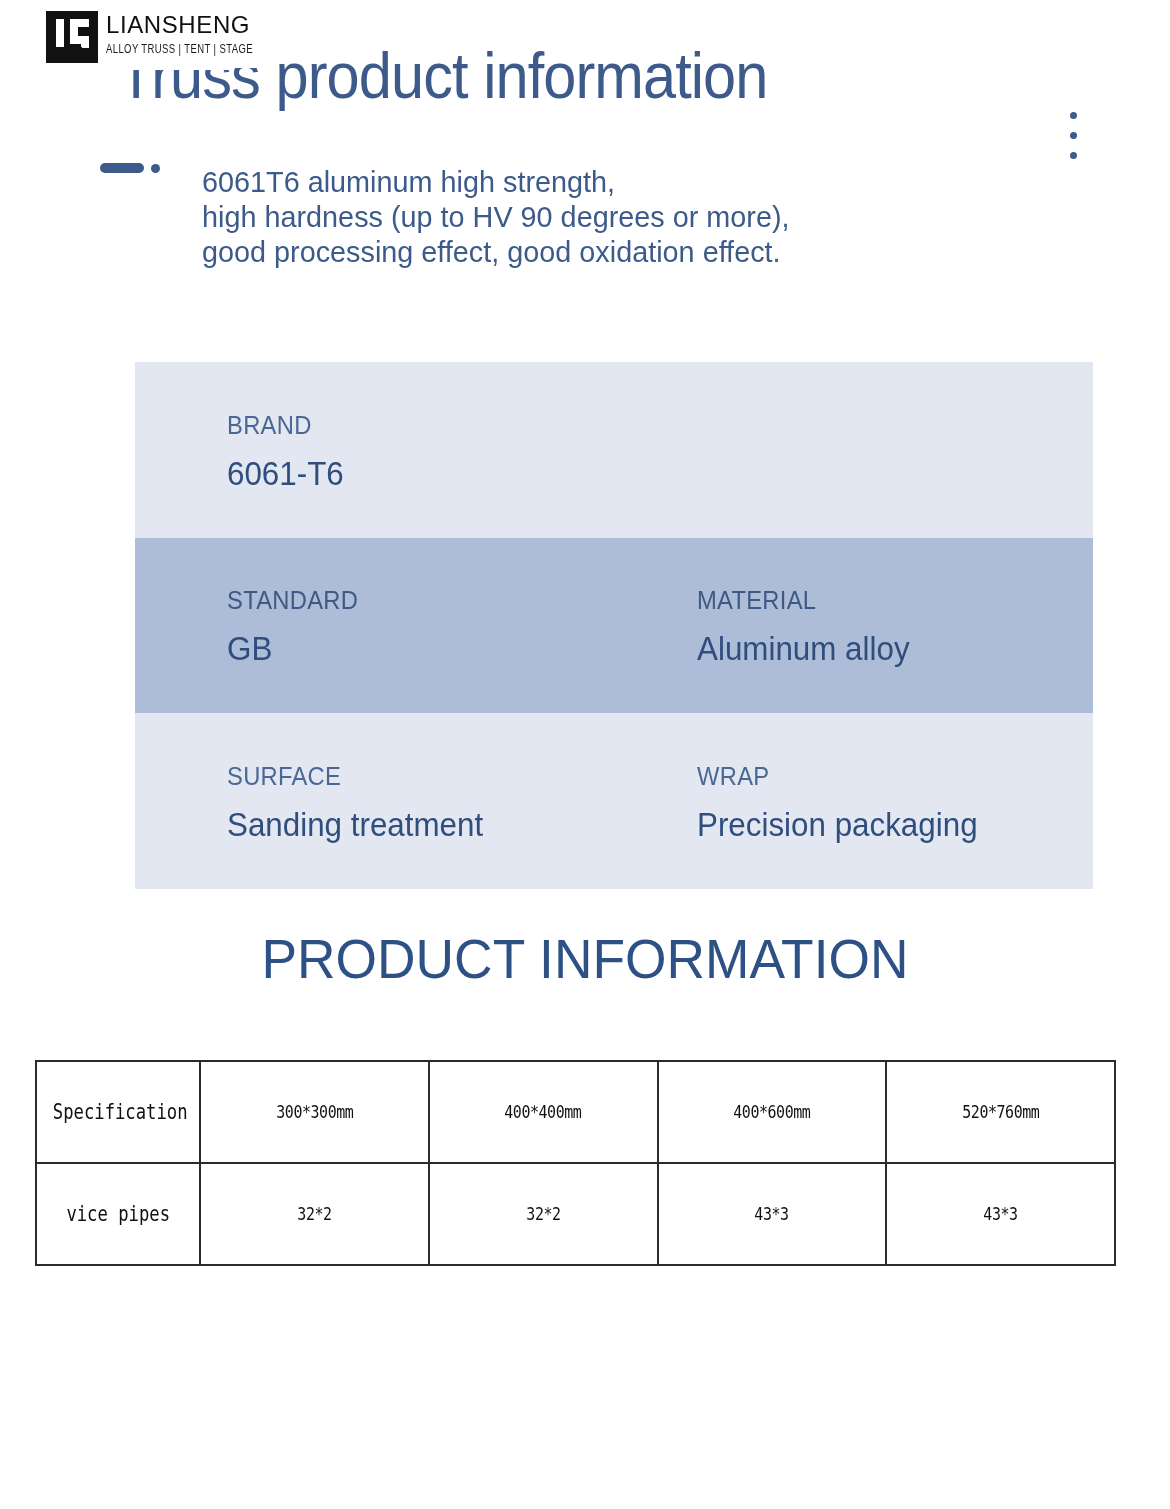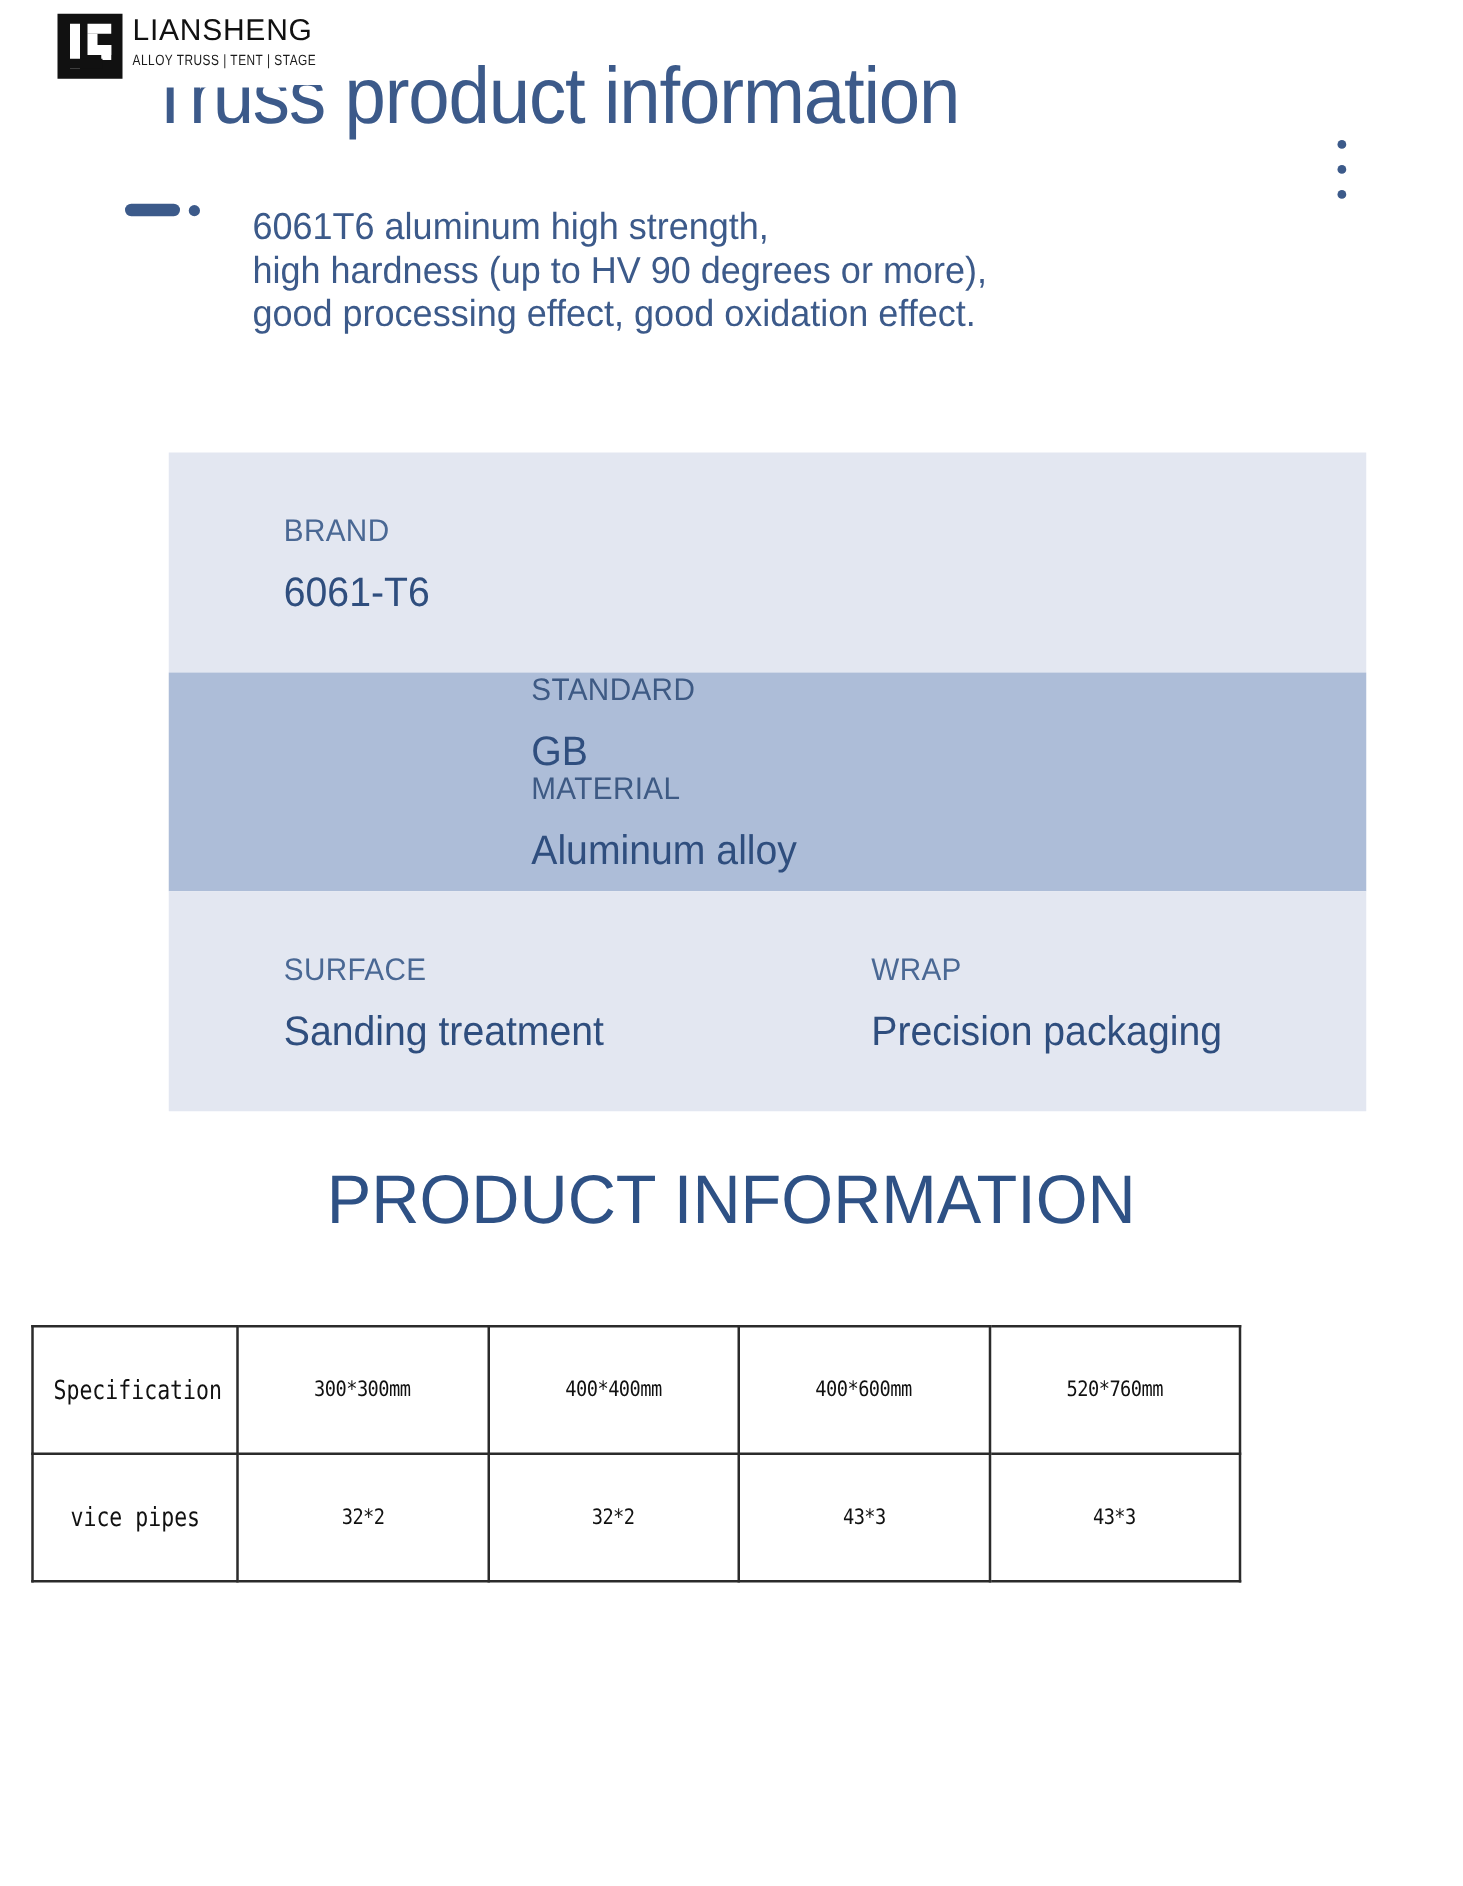--- a/index.html
+++ b/index.html
@@ -93,21 +93,21 @@
 
   
   #spec-panel{
     position:absolute;left:105px;top:362px;width:958px;margin-left:30px;
   }
   .spec-row{
     display:flex;height:176px;box-sizing:border-box;
     padding-left:92px;align-items:center;
   }
   .spec-row.light{background:#e3e7f1;}
-  .spec-row.dark{background:#adbdd8;flex-direction:column;}
+  .spec-row.dark{background:#adbdd8;}
   .spec-row.r2{height:175px;}
   .spec-cell{width:470px;flex:0 0 auto;}
   .spec-label{
     font-size:25px;color:#4a6894;letter-spacing:0.3px;
     font-family:"Liberation Sans", sans-serif;
     margin-bottom:17px;
     transform:scaleX(0.95);transform-origin:left top;
     white-space:nowrap;
   }
   .spec-row.dark .spec-label{color:#3e5a84;}
@@ -125,22 +125,22 @@
     font-size:55px;line-height:1;
     color:#2e5185;
     font-family:"Liberation Sans", sans-serif;
     font-weight:400;
     letter-spacing:0px;
     transform:scaleX(0.97);transform-origin:center top;
   }
 
   
   #spec-table{
-    position:absolute;left:25px;top:1060px;
-    width:968px;
+    position:absolute;left:35px;top:1060px;
+    width:1081px;
     border-collapse:collapse;
     table-layout:fixed;
   }
   #spec-table td{
     border:2px solid #2b2b2b;
     text-align:center;
     vertical-align:middle;
     height:98px;
     color:#111111;
     font-family:"DejaVu Sans Mono", monospace;

